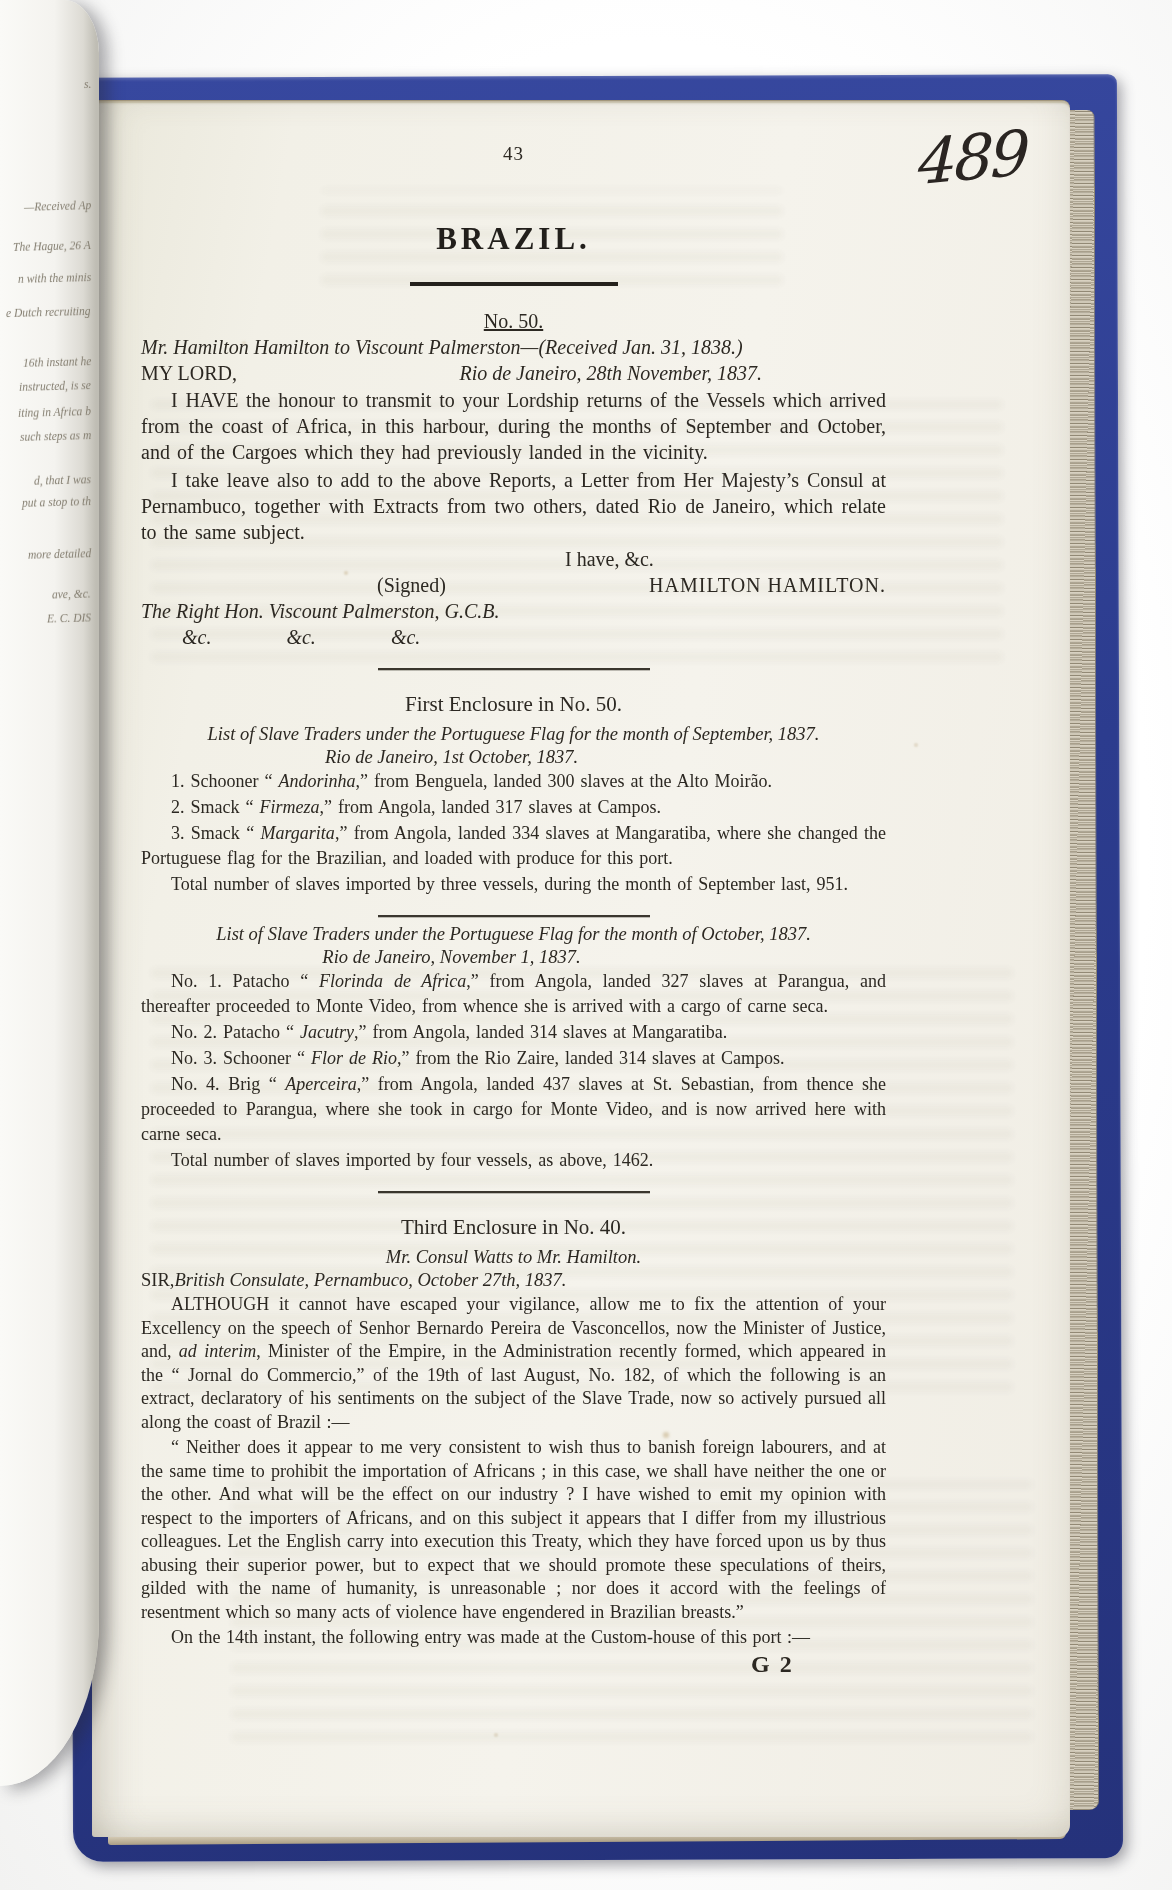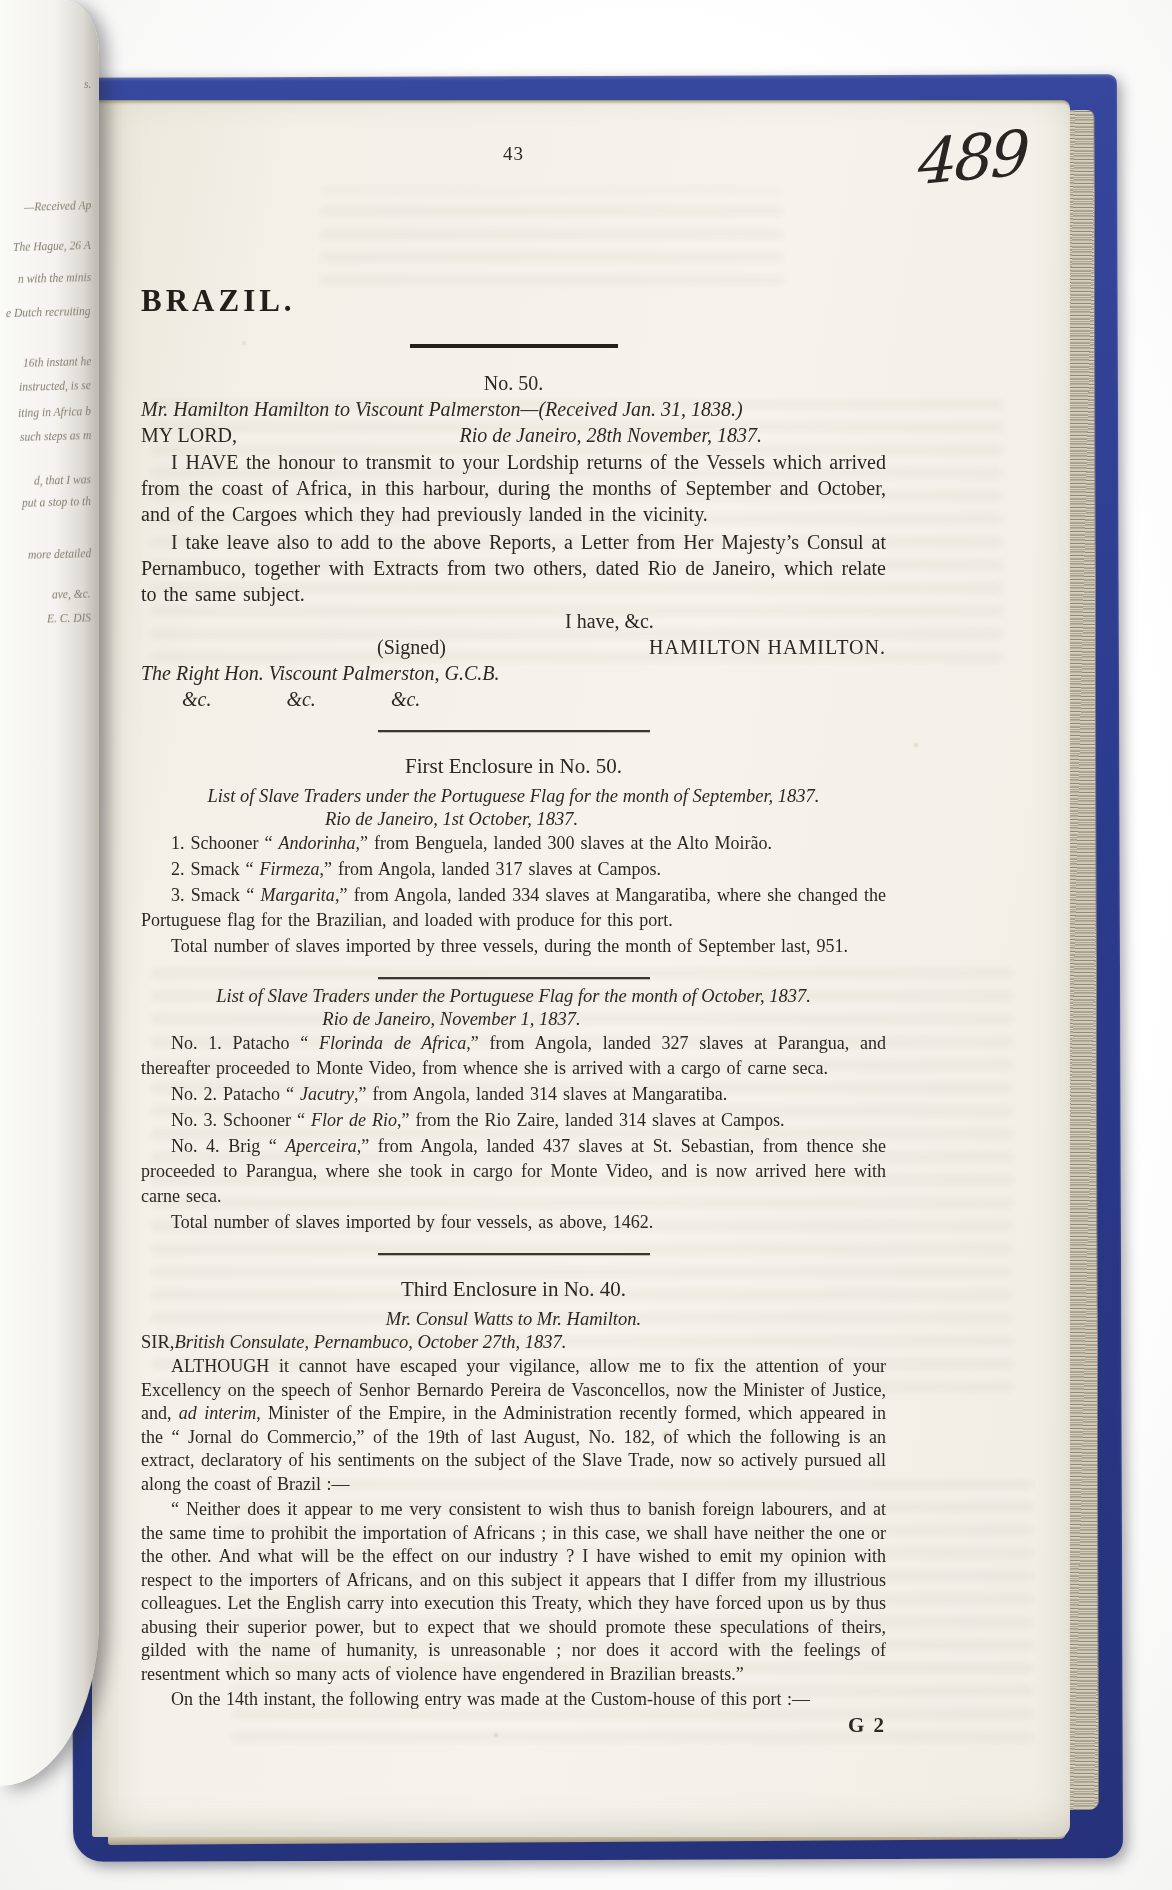--- a/index.html
+++ b/index.html
@@ -55,26 +55,26 @@
   
   .handwritten{position:absolute;left:826px;top:20px;
          font-family:"DejaVu Serif",serif;font-style:italic;
          font-size:62px;letter-spacing:-3px;color:#2a2522;
          transform:rotate(-5deg) skewX(-7deg);}
 
   
   .content{position:absolute;left:49px;top:0;width:745px;color:#2c2822;}
   .it{font-style:italic;}
   .folio{margin-top:42px;font-size:19px;letter-spacing:1px;text-align:center;}
-  .title{margin-top:118px;font-size:31px;font-weight:bold;letter-spacing:4px;
-         color:#221f1b;}
+  .title{margin-top:56px;font-size:31px;font-weight:bold;letter-spacing:4px;
+         color:#221f1b;text-align:center;}
   .rule-thick{width:208px;height:4px;background:#24211c;margin:25px auto 0;}
   .rule-thin{width:272px;height:2px;background:#3a362e;margin:18px auto 0;
          box-shadow:0 1px 0 rgba(60,55,45,.3);}
-  .no50{margin-top:24px;font-size:20px;text-align:center;}
+  .no50{margin-top:24px;font-size:20px;text-align:center;text-decoration:underline;}
   .letter-heading{margin-top:3px;font-size:20px;text-align:left;}
   .salrow{display:flex;justify-content:space-between;align-items:baseline;margin-top:3px;
           font-size:20px;}
   .dr124{padding-right:124px;}
   .dr32{padding-right:32px;}
   .lpara{font-size:20px;line-height:26px;text-align:justify;text-indent:30px;
          word-spacing:2px;margin:2px 0 0;}
   .valediction{font-size:20px;line-height:26px;padding-left:424px;margin-top:1px;}
   .signedrow{display:flex;align-items:baseline;font-size:20px;line-height:26px;gap:32px;}
   .signedrow .lbl{margin-left:236px;}
@@ -86,21 +86,21 @@
   .etcrow span:nth-child(3){margin-left:70px;}
   .enc-head{margin-top:22px;font-size:21px;text-align:center;}
   .enc-sub{margin-top:7px;font-size:18.5px;text-align:center;font-style:italic;}
   .enc-date{margin-top:2px;font-size:18.5px;font-style:italic;text-align:center;}
   .enc-item{font-size:18px;line-height:25px;text-align:justify;text-indent:30px;
             word-spacing:1.5px;margin:1px 0 0;}
   .enc3-par{font-size:18px;line-height:23.5px;text-align:justify;text-indent:30px;
             word-spacing:1px;margin:2px 0 0;}
   .salrow3{display:flex;justify-content:flex-start;align-items:baseline;margin-top:2px;
            font-size:18.5px;}
-  .gmark{font-size:21px;font-weight:600;letter-spacing:2px;padding-left:610px;margin-top:1px;text-align:right;}
+  .gmark{font-size:24px;font-weight:600;letter-spacing:2px;padding-left:610px;margin-top:1px;}
 
   
   .left-page{position:absolute;left:0;top:0;width:99px;height:1786px;z-index:6;
         background:linear-gradient(90deg,#fafaf7 0%,#f4f3ef 55%,#dcdad3 84%,#bfbdb4 97%);
         border-radius:0 46px 130px 0 / 0 70px 220px 0;
         box-shadow:9px 4px 16px rgba(40,40,48,.38);
         overflow:hidden;}
   .frag{position:absolute;right:8px;white-space:nowrap;font-size:11.5px;font-style:italic;
         color:#837d6f;filter:blur(.55px);transform:rotate(-1.5deg);}
 </style>

